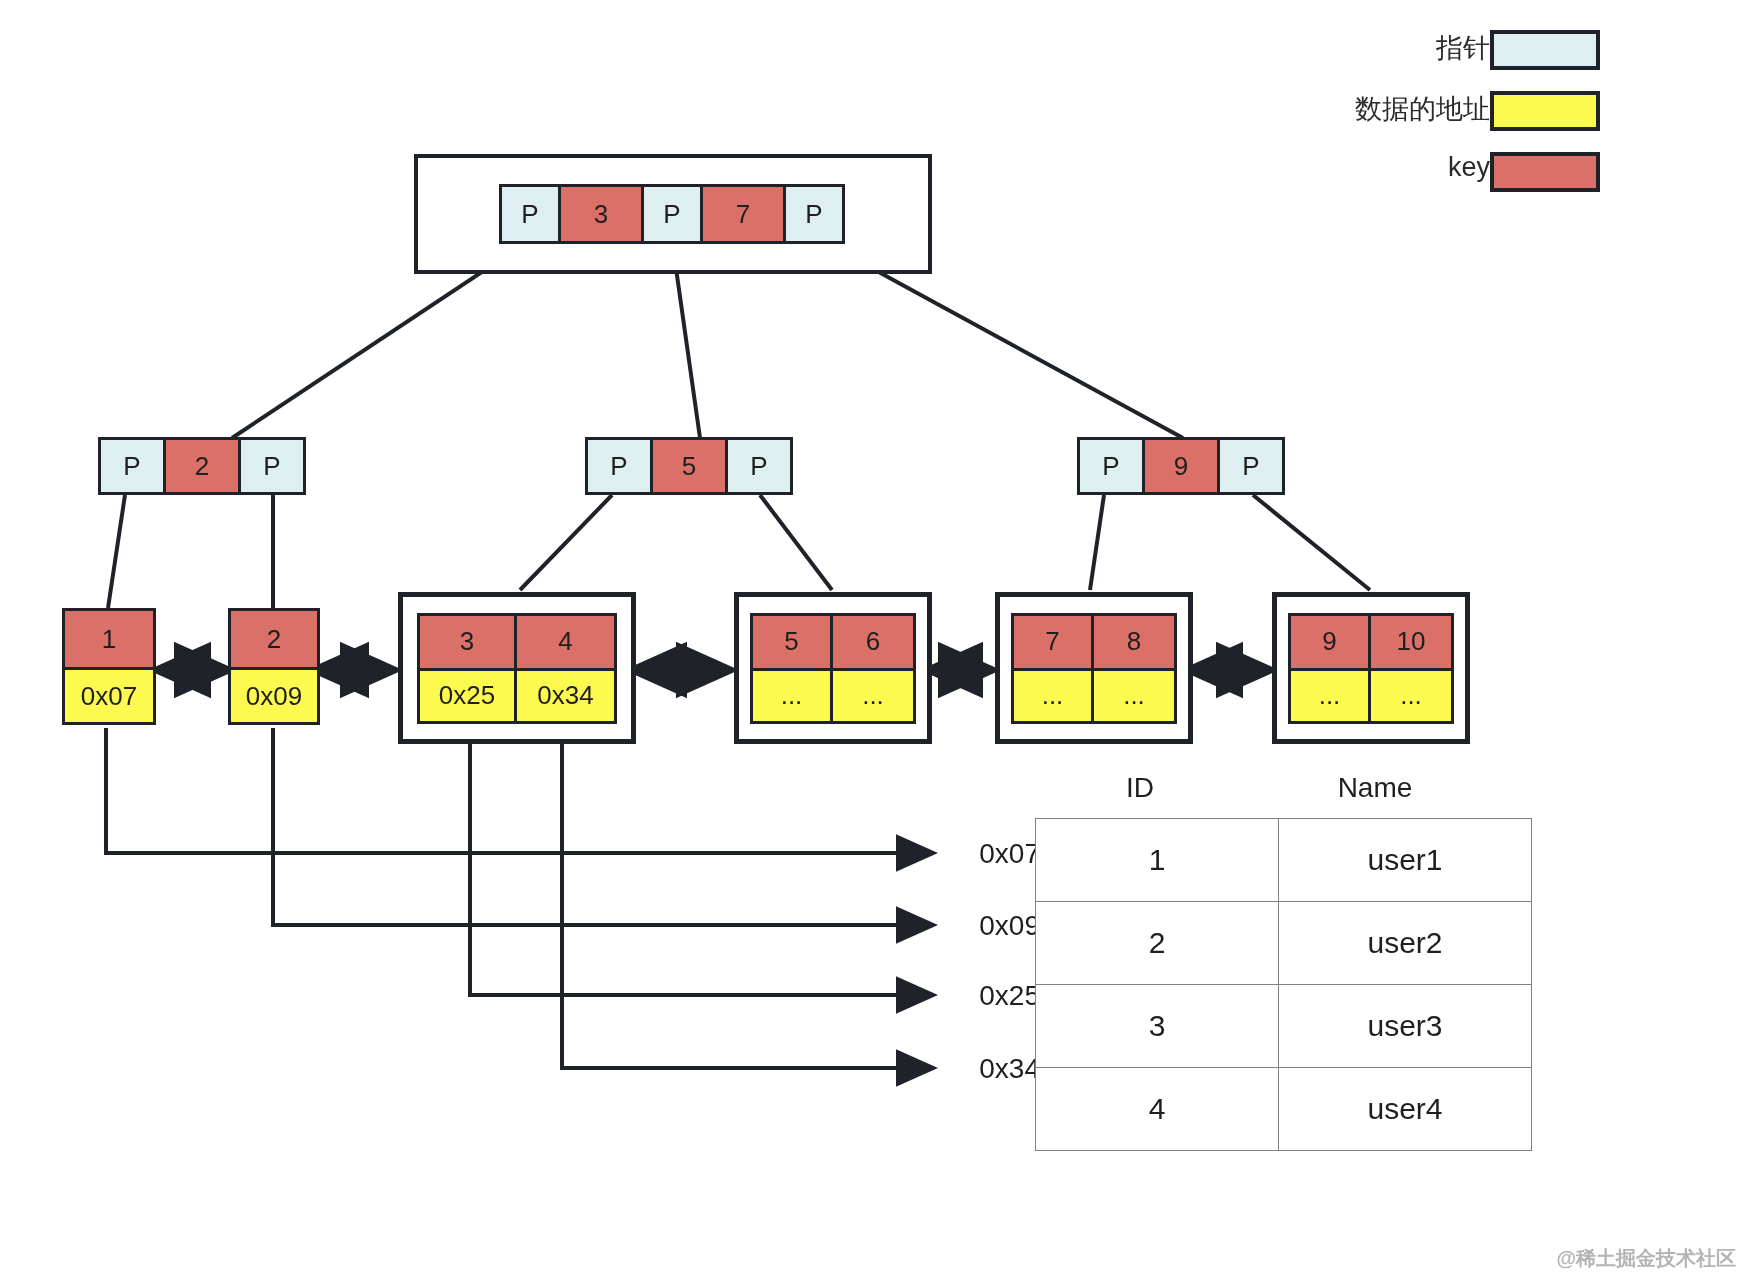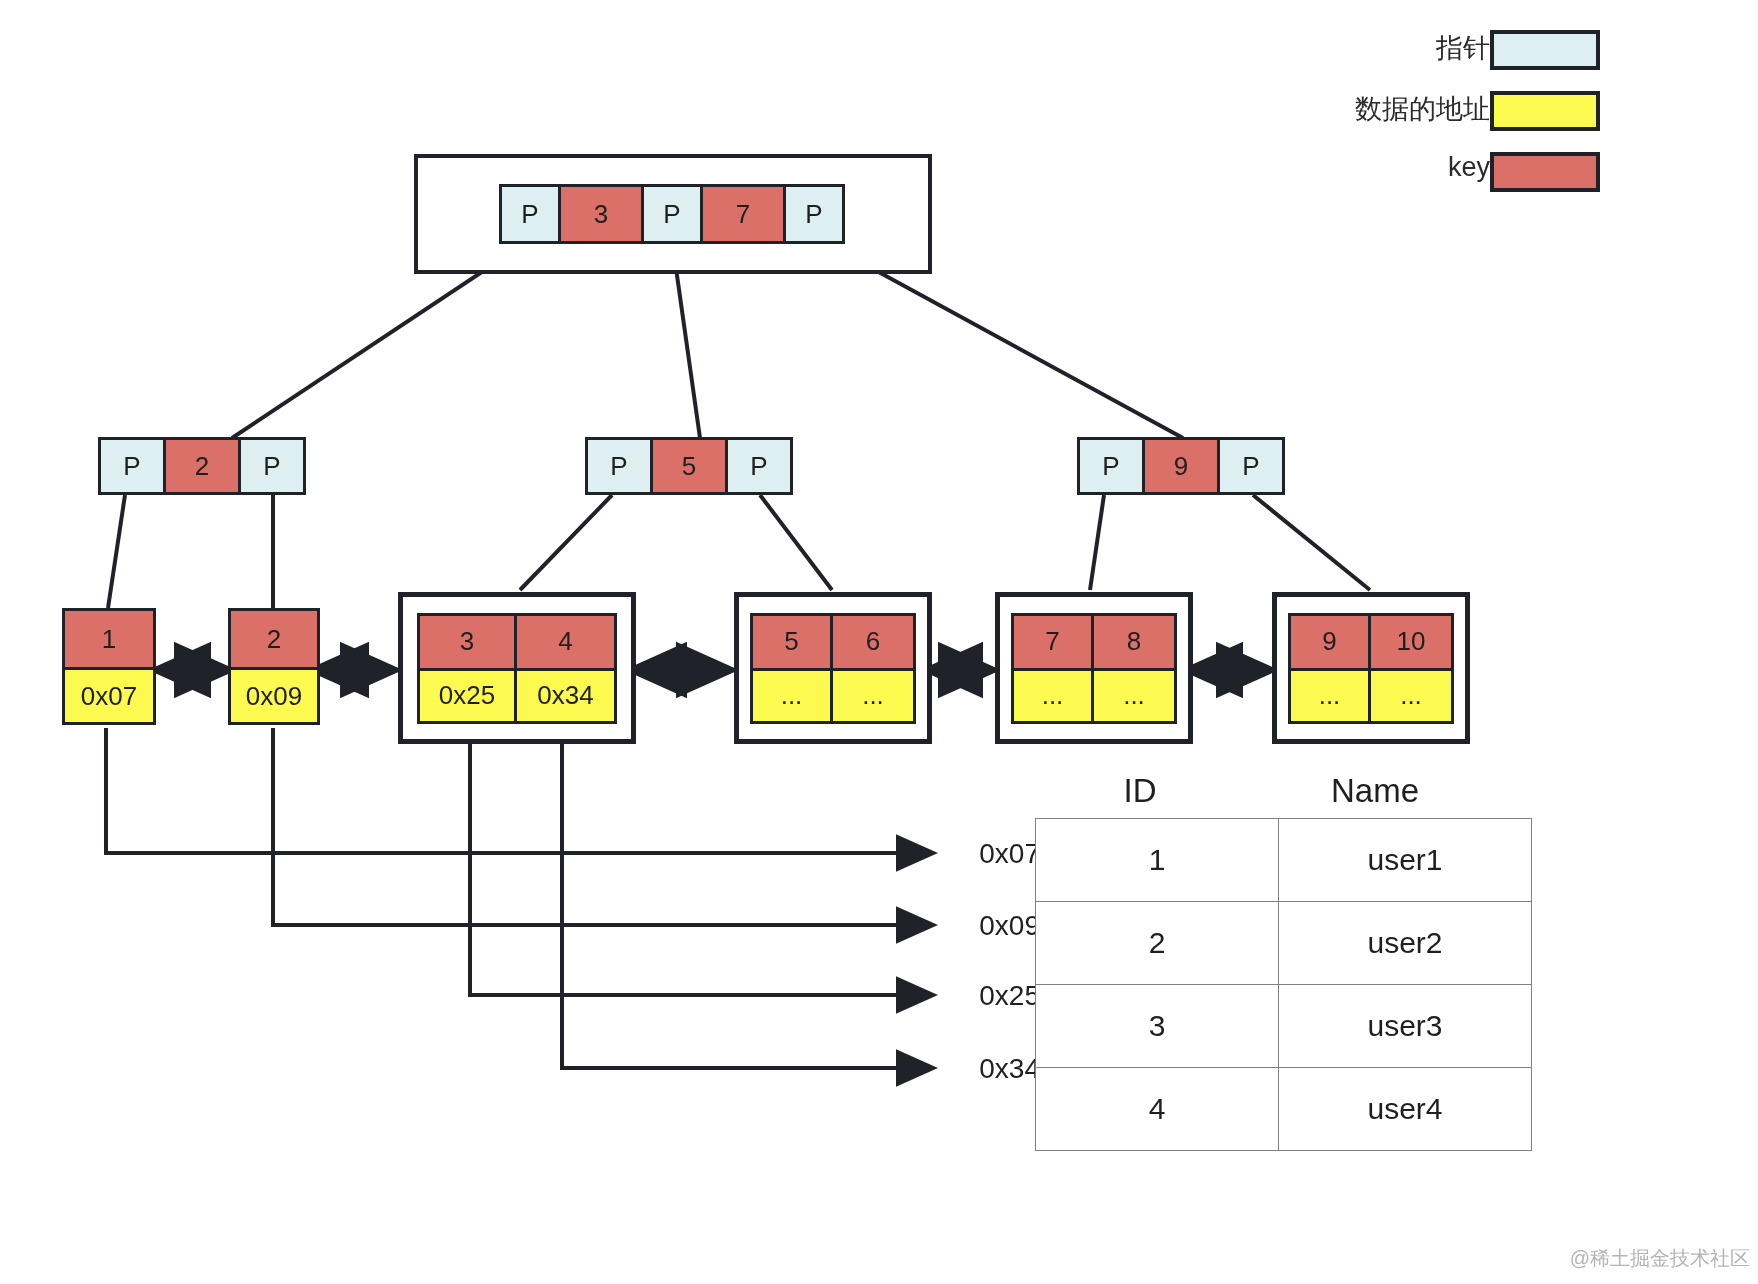--- a/index.html
+++ b/index.html
@@ -114,39 +114,40 @@
     text-align: center;
     font-size: 30px;
     color: #1f1f1f;
     height: 80px;
   }
   .dtable td.col-id   { width: 240px; }
   .dtable td.col-name { width: 250px; }
 
   .table-head {
     position: absolute;
-    font-size: 33px;
+    font-size: 28px;
     color: #1f1f1f;
     text-align: center;
   }
   .addr-label {
     position: absolute;
     font-size: 28px;
     color: #1f1f1f;
     text-align: right;
     width: 90px;
   }
 
   .watermark {
     position: absolute;
-    right: 8px;
+    right: 22px;
     bottom: 12px;
     font-size: 20px;
     color: #b4b4b4;
     white-space: nowrap;
+    font-weight: bold;
   }
 </style>
 </head>
 <body>
 
 <div id="stage">
 
   <svg id="wires" viewBox="0 0 1758 1284" xmlns="http://www.w3.org/2000/svg">
     <defs>
       <marker id="ah" markerWidth="11" markerHeight="11" refX="9" refY="5.5" orient="auto" markerUnits="strokeWidth">

